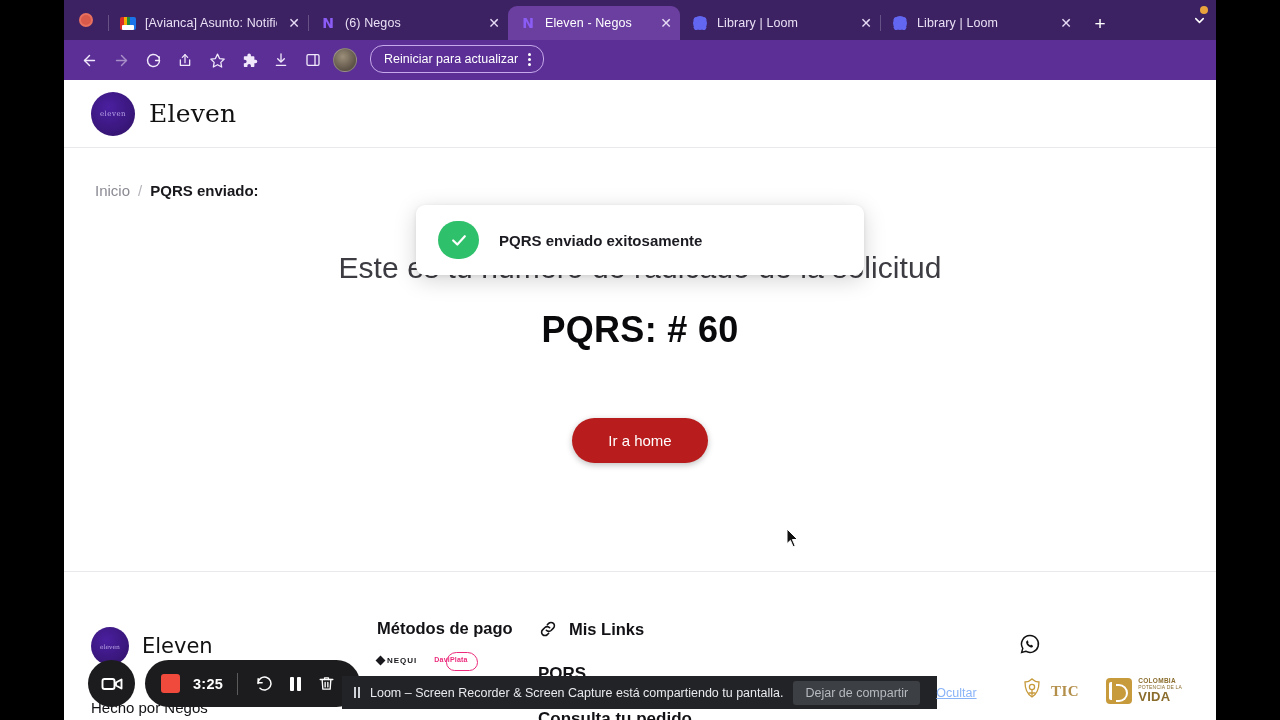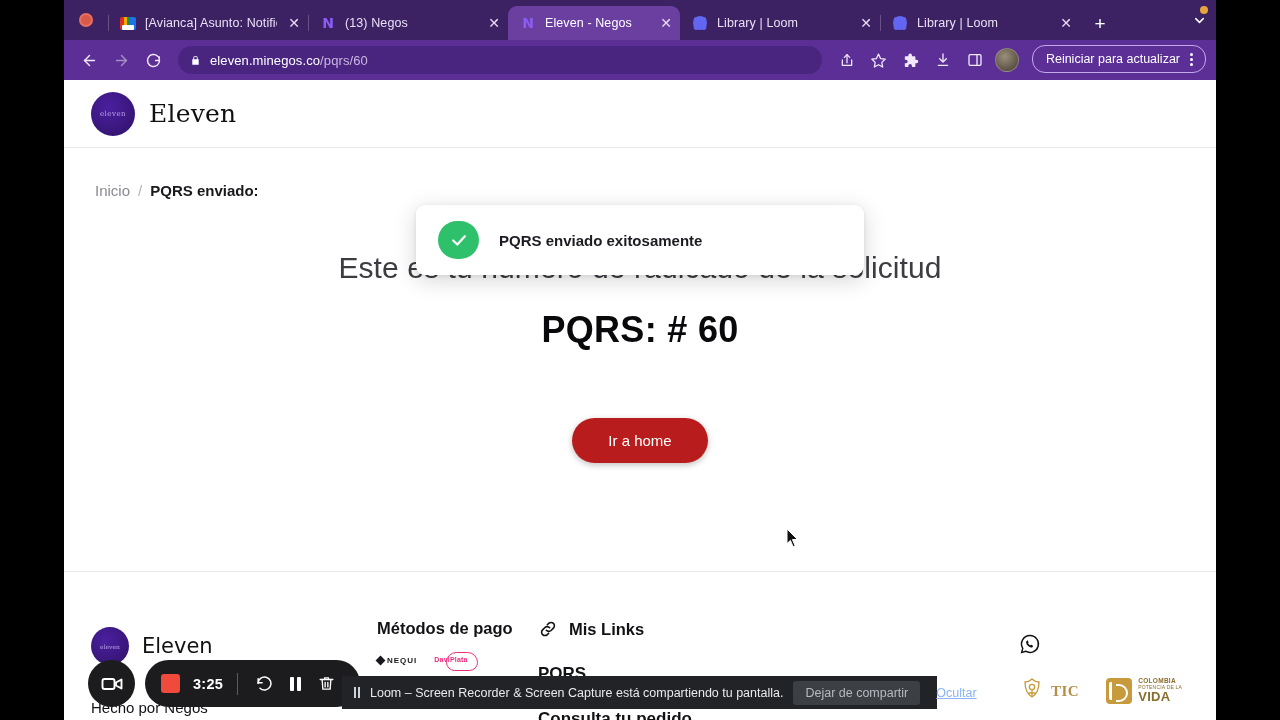--- a/index.html
+++ b/index.html
@@ -359,21 +359,21 @@
           </span>
         <span class="title">[Avianca] Asunto: Notificac</span>
         <span class="close">✕</span>
       </div>
 
       <div class="tab inactive" style="width:200px">
         <span class="sep"></span>
         <span class="favicon">
             <span class="fav-n">N</span>
           </span>
-        <span class="title">(13) Negos</span>
+        <span class="title">(6) Negos</span>
         <span class="close">✕</span>
       </div>
 
       <div class="tab active">
         <span class="favicon">
             <span class="fav-n">N</span>
           </span>
         <span class="title">Eleven - Negos</span>
         <span class="close">✕</span>
       </div>
@@ -418,26 +418,20 @@
             <polyline points="12 5 19 12 12 19"></polyline>
           </svg>
       </div>
       <div class="tb-btn">
         <svg class="icon-svg" width="17" height="17" viewBox="0 0 24 24" fill="none" stroke="#f1e9fb" stroke-width="2" stroke-linecap="round" stroke-linejoin="round">
             <polyline points="20 7 20 12 15 12"></polyline>
             <path d="M20.5 12a8.5 8.5 0 1 1-2.6-6.1L20 7.6"></path>
           </svg>
       </div>
 
-      <div class="omnibox">
-        <svg class="icon-svg" width="11" height="13" viewBox="0 0 24 24" fill="#ffffff">
-            <path d="M17 9V7a5 5 0 0 0-10 0v2H5v12h14V9h-2zm-8 0V7a3 3 0 0 1 6 0v2H9z"></path>
-          </svg>
-        <span class="url"><span>eleven.minegos.co</span><span class="path">/pqrs/60</span></span>
-      </div>
 
       <div class="omni-right">
         <div class="tb-btn">
           <svg class="icon-svg" width="16" height="16" viewBox="0 0 24 24" fill="none" stroke="#f1e9fb" stroke-width="1.9" stroke-linecap="round" stroke-linejoin="round">
               <path d="M12 16V4"></path>
               <polyline points="8 8 12 4 16 8"></polyline>
               <path d="M5 12v8h14v-8"></path>
             </svg>
         </div>
         <div class="tb-btn">

